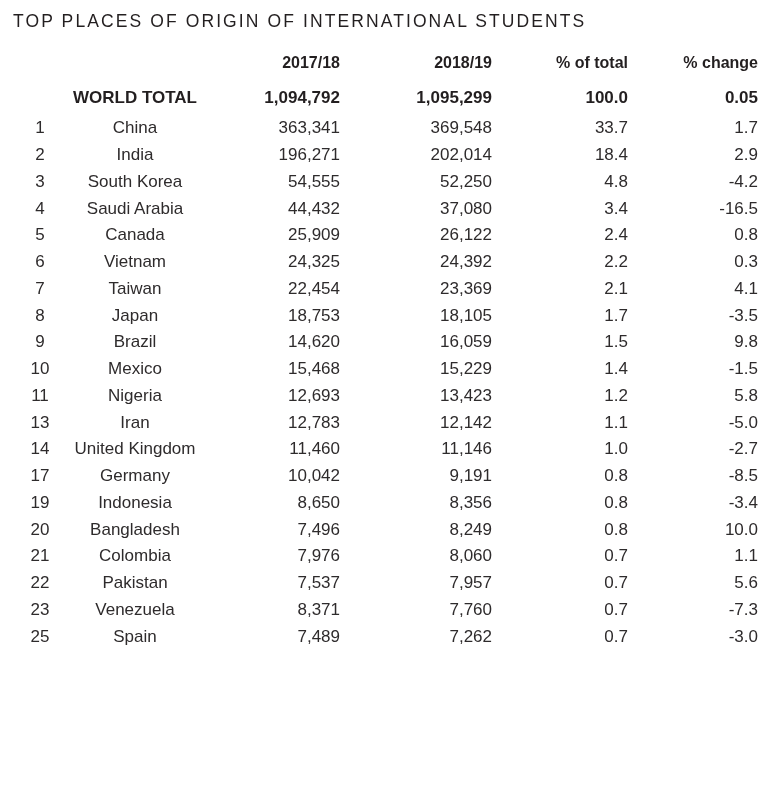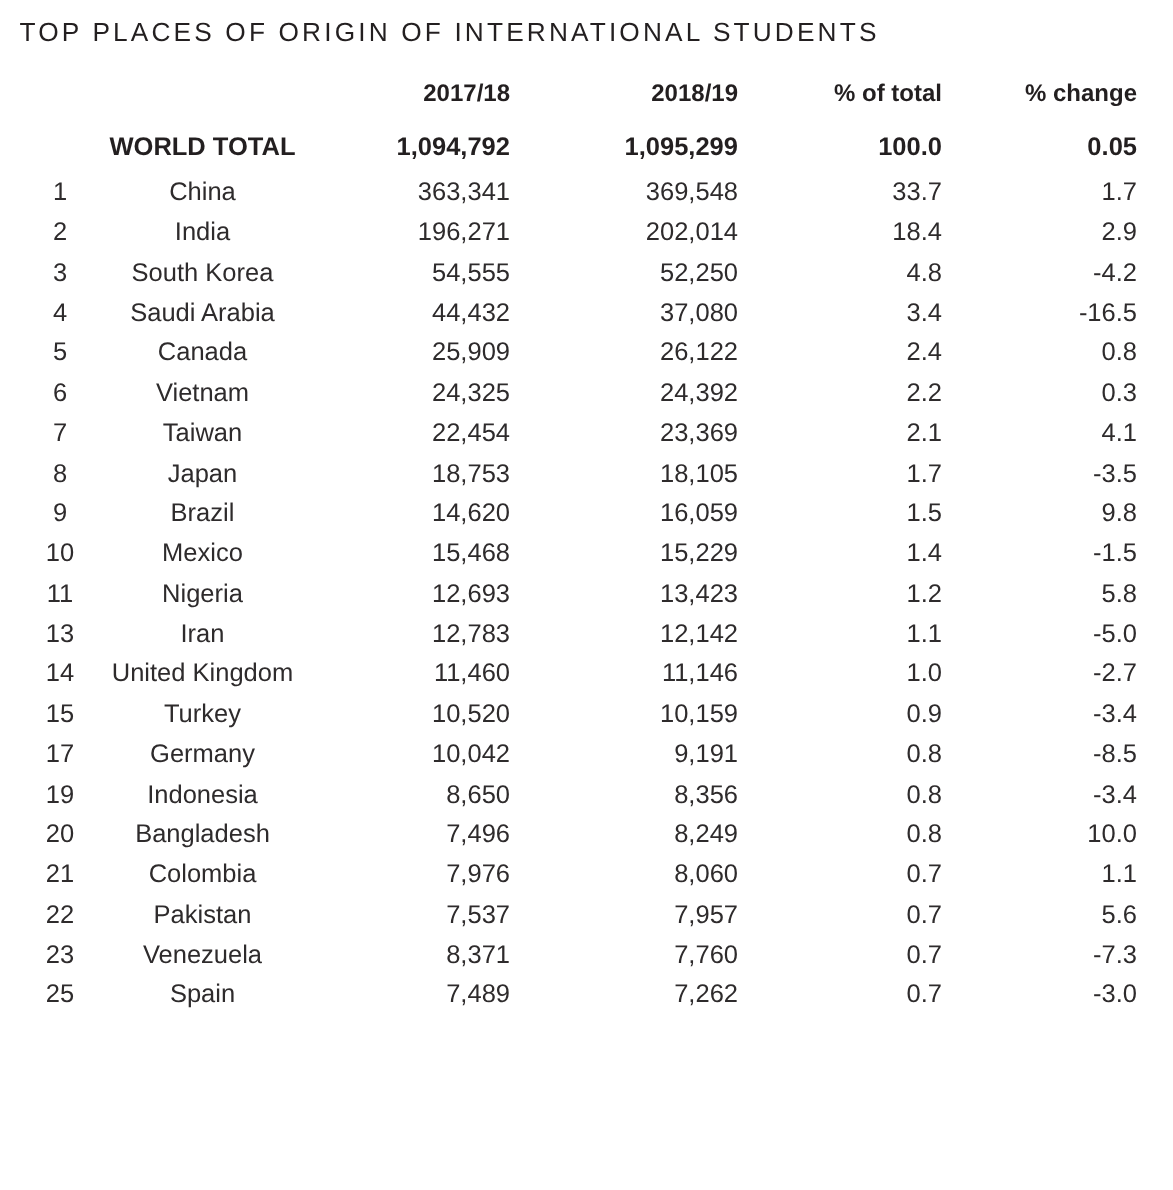--- a/index.html
+++ b/index.html
@@ -193,28 +193,20 @@
   </tr>
         <tr class="data-row">
     <td class="cell-left">14</td>
     <td class="cell-left">United Kingdom</td>
     <td class="cell-right">11,460</td>
     <td class="cell-right">11,146</td>
     <td class="cell-right">1.0</td>
     <td class="cell-right">-2.7</td>
   </tr>
         <tr class="data-row">
-    <td class="cell-left">15</td>
-    <td class="cell-left">Turkey</td>
-    <td class="cell-right">10,520</td>
-    <td class="cell-right">10,159</td>
-    <td class="cell-right">0.9</td>
-    <td class="cell-right">-3.4</td>
-  </tr>
-        <tr class="data-row">
     <td class="cell-left">17</td>
     <td class="cell-left">Germany</td>
     <td class="cell-right">10,042</td>
     <td class="cell-right">9,191</td>
     <td class="cell-right">0.8</td>
     <td class="cell-right">-8.5</td>
   </tr>
         <tr class="data-row">
     <td class="cell-left">19</td>
     <td class="cell-left">Indonesia</td>

